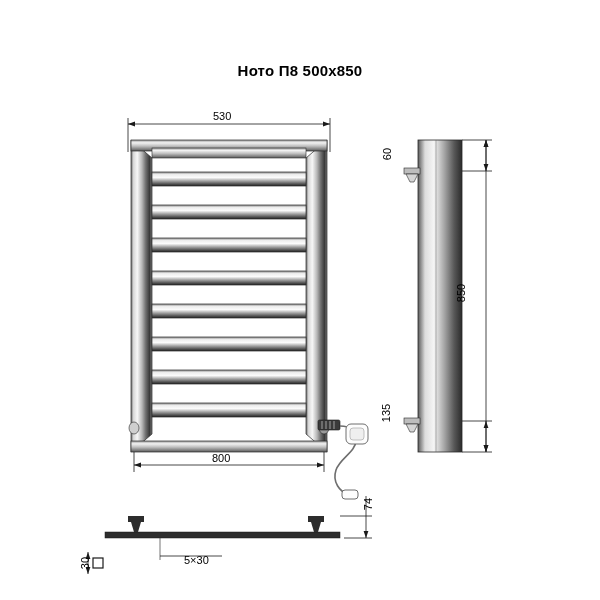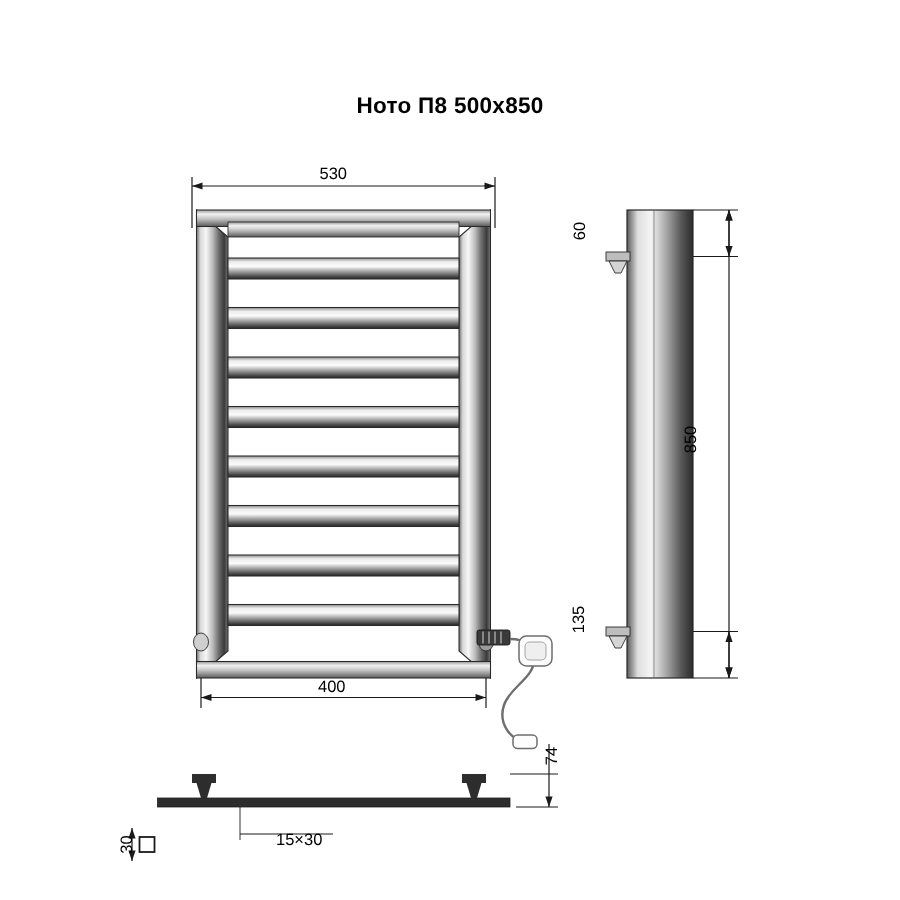--- a/index.html
+++ b/index.html
@@ -208,27 +208,27 @@
       <path d="M88,552 L85.6,559 L90.4,559 Z" fill="#1a1a1a"></path>
       <path d="M88,574 L85.6,567 L90.4,567 Z" fill="#1a1a1a"></path>
 
       <line x1="160" y1="556" x2="222" y2="556" stroke="#1a1a1a" stroke-width="0.8"></line>
       <line x1="160" y1="538" x2="160" y2="560" stroke="#1a1a1a" stroke-width="0.6"></line>
     </g>
   </svg>
 
   <div class="dimlabel" style="left:213px; top:110px;">530</div>
 
-  <div class="dimlabel" style="left:212px; top:452px;">400</div>
+  <div class="dimlabel" style="left:212px; top:452px;">800</div>
 
   <div class="dimlabel vert" style="left:381px; top:148px;">60</div>
 
   <div class="dimlabel vert" style="left:452px; top:287px;">850</div>
 
   <div class="dimlabel vert" style="left:377px; top:407px;">135</div>
 
   <div class="dimlabel vert" style="left:362px; top:498px;">74</div>
 
   <div class="dimlabel vert" style="left:79px; top:557px;">30</div>
 
-  <div class="dimlabel" style="left:184px; top:554px;">15×30</div>
+  <div class="dimlabel" style="left:184px; top:554px;">5×30</div>
 
 </div>
 
 </body></html>

